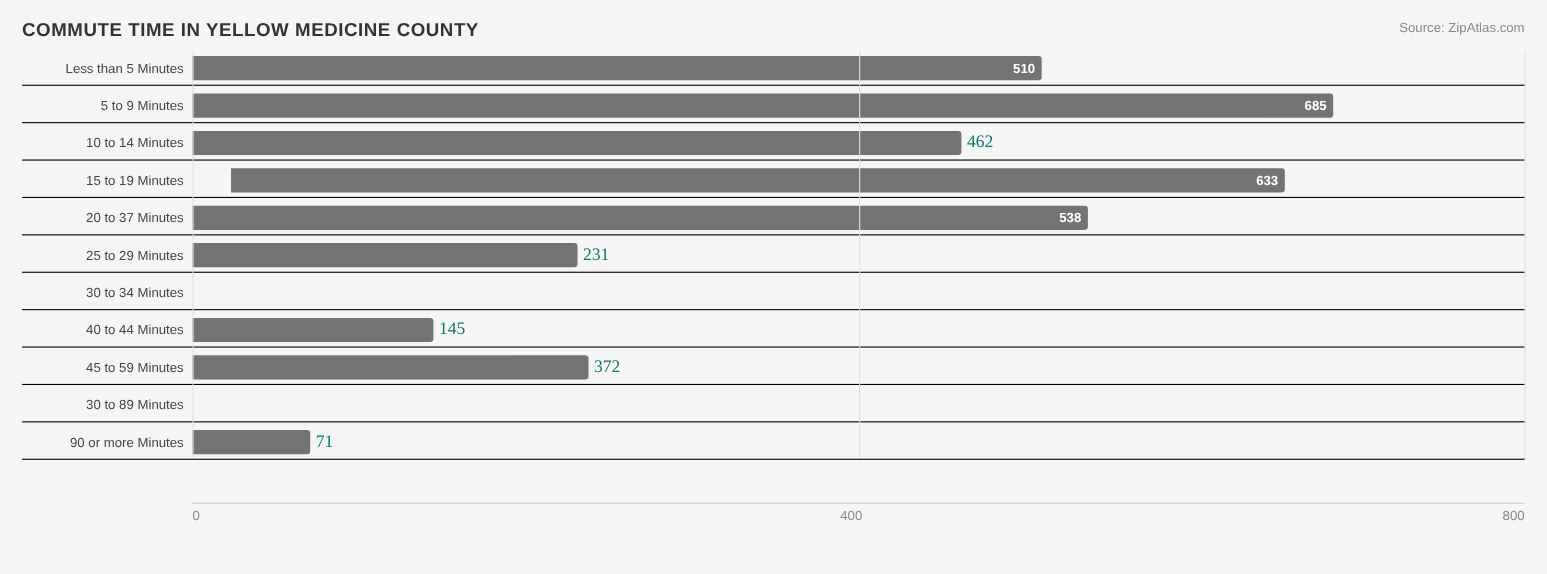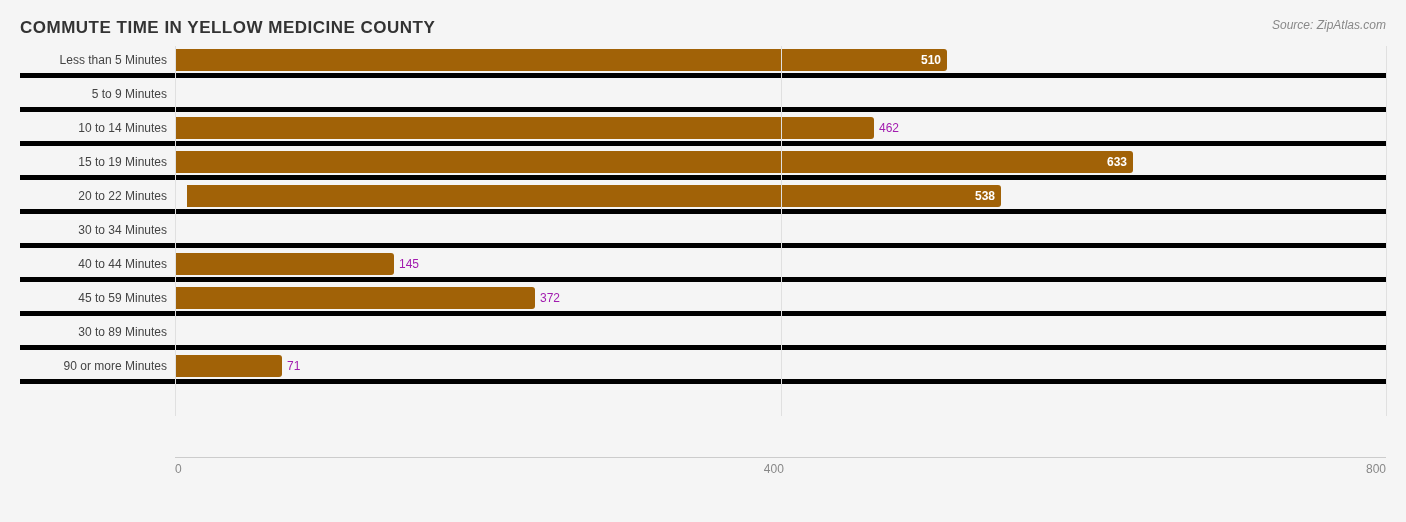--- a/index.html
+++ b/index.html
@@ -24,72 +24,72 @@
       text-transform: uppercase;
       letter-spacing: 0.5px;
       margin-bottom: 4px;
     }
     .chart-source {
       position: absolute;
       top: 18px;
       right: 20px;
       font-size: 12px;
       color: #888;
-      font-style: italic;
       text-align: center;
     }
     .chart-area {
       position: relative;
       margin-top: 8px;
       width: 100%;
       height: 430px;
     }
     .bars-section {
       position: absolute;
       left: 0;
       top: 0;
       right: 0;
       bottom: 30px;
     }
     .bar-row {
       display: flex;
       align-items: center;
       height: 32px;
       margin-bottom: 2px;
-      border-bottom: 5px solid #000000;
+      border-bottom: 1px solid #000000;
       position: relative;
     }
     .bar-label {
       font-size: 12px;
       color: #444;
       width: 155px;
       min-width: 155px;
       text-align: right;
       padding-right: 8px;
       white-space: nowrap;
     }
     .bar-track {
       flex: 1;
       height: 100%;
       position: relative;
       display: flex;
       align-items: center;
     }
     .bar-fill {
       height: 22px;
-      background: #a16207;
+      background: #737373;
       border-radius: 0 3px 3px 0;
       position: relative;
       min-width: 2px;
     }
     .bar-value {
-      font-size: 12px;
-      color: #a21caf;
+      font-size: 16px;
+      color: #0f766e;
       margin-left: 5px;
       white-space: nowrap;
+      font-family: Liberation Serif, serif;
     }
     .bar-value-inside {
       position: absolute;
       right: 6px;
       top: 50%;
       transform: translateY(-50%);
       font-size: 12px;
       color: #fff;
       font-weight: bold;
       white-space: nowrap;
@@ -129,42 +129,54 @@
     <div class="bar-row">
           <div class="bar-label">Less than 5 Minutes</div>
           <div class="bar-track">
             <div class="bar-fill" style="width: 772px;">
               <span class="bar-value-inside">510</span>
             </div>
           </div>
         </div>
         <div class="bar-row">
           <div class="bar-label">5 to 9 Minutes</div>
+          <div class="bar-track">
+            <div class="bar-fill" style="width: 1037px;">
+              <span class="bar-value-inside">685</span>
+            </div>
+          </div>
         </div>
         <div class="bar-row">
           <div class="bar-label">10 to 14 Minutes</div>
           <div class="bar-track">
             <div class="bar-fill" style="width: 699px;"></div>
             <span class="bar-value">462</span>
           </div>
         </div>
         <div class="bar-row">
           <div class="bar-label">15 to 19 Minutes</div>
           <div class="bar-track">
-            <div class="bar-fill" style="width: 958px;">
+            <div class="bar-fill" style="width: 958px; margin-left: 35px;">
               <span class="bar-value-inside">633</span>
             </div>
           </div>
         </div>
         <div class="bar-row">
-          <div class="bar-label">20 to 22 Minutes</div>
-          <div class="bar-track">
-            <div class="bar-fill" style="width: 814px; margin-left: 12px;">
+          <div class="bar-label">20 to 37 Minutes</div>
+          <div class="bar-track">
+            <div class="bar-fill" style="width: 814px;">
               <span class="bar-value-inside">538</span>
             </div>
+          </div>
+        </div>
+        <div class="bar-row">
+          <div class="bar-label">25 to 29 Minutes</div>
+          <div class="bar-track">
+            <div class="bar-fill" style="width: 350px;"></div>
+            <span class="bar-value">231</span>
           </div>
         </div>
         <div class="bar-row">
           <div class="bar-label">30 to 34 Minutes</div>
         </div>
         <div class="bar-row">
           <div class="bar-label">40 to 44 Minutes</div>
           <div class="bar-track">
             <div class="bar-fill" style="width: 219px;"></div>
             <span class="bar-value">145</span>

